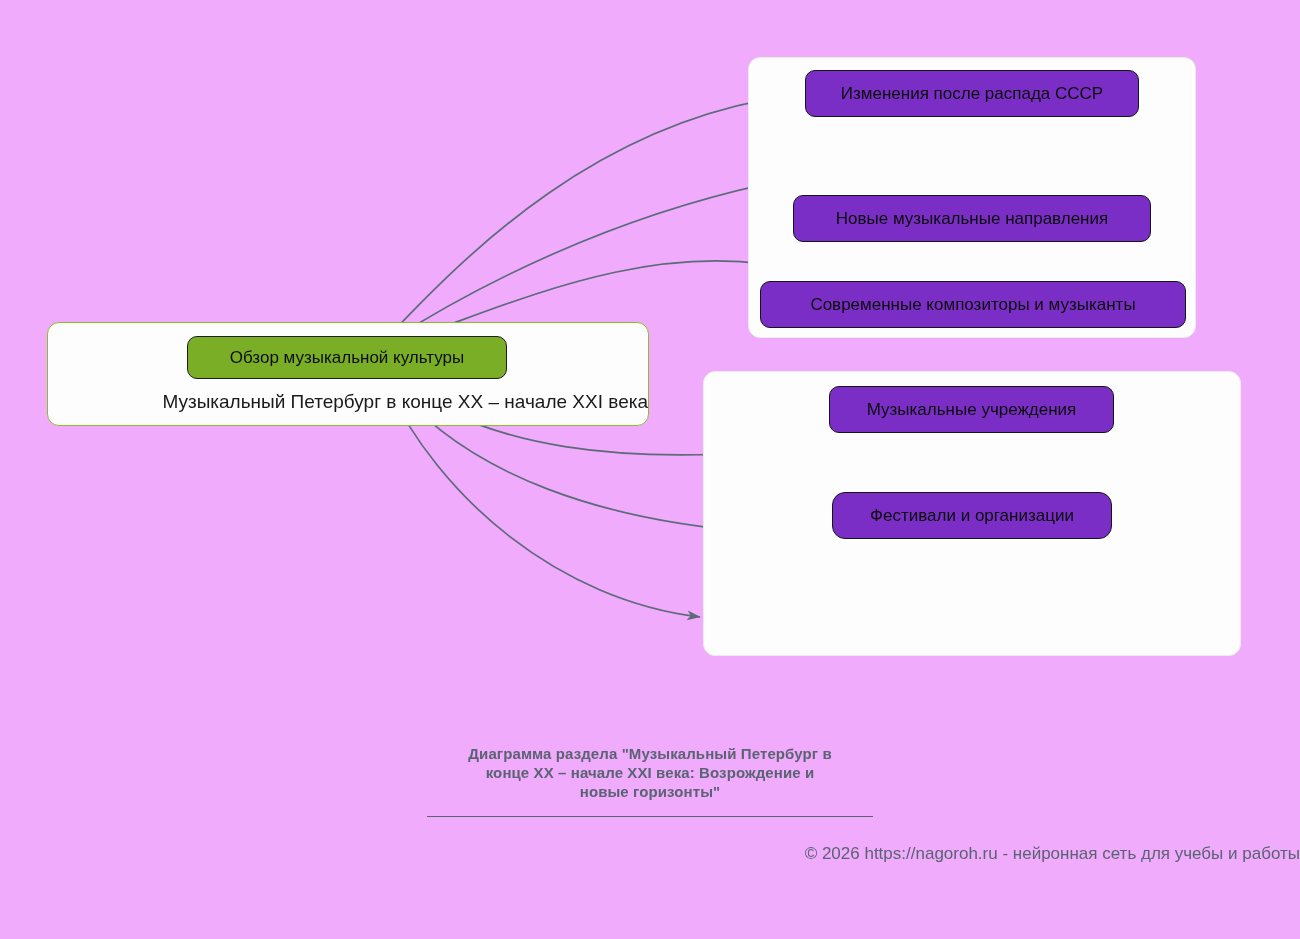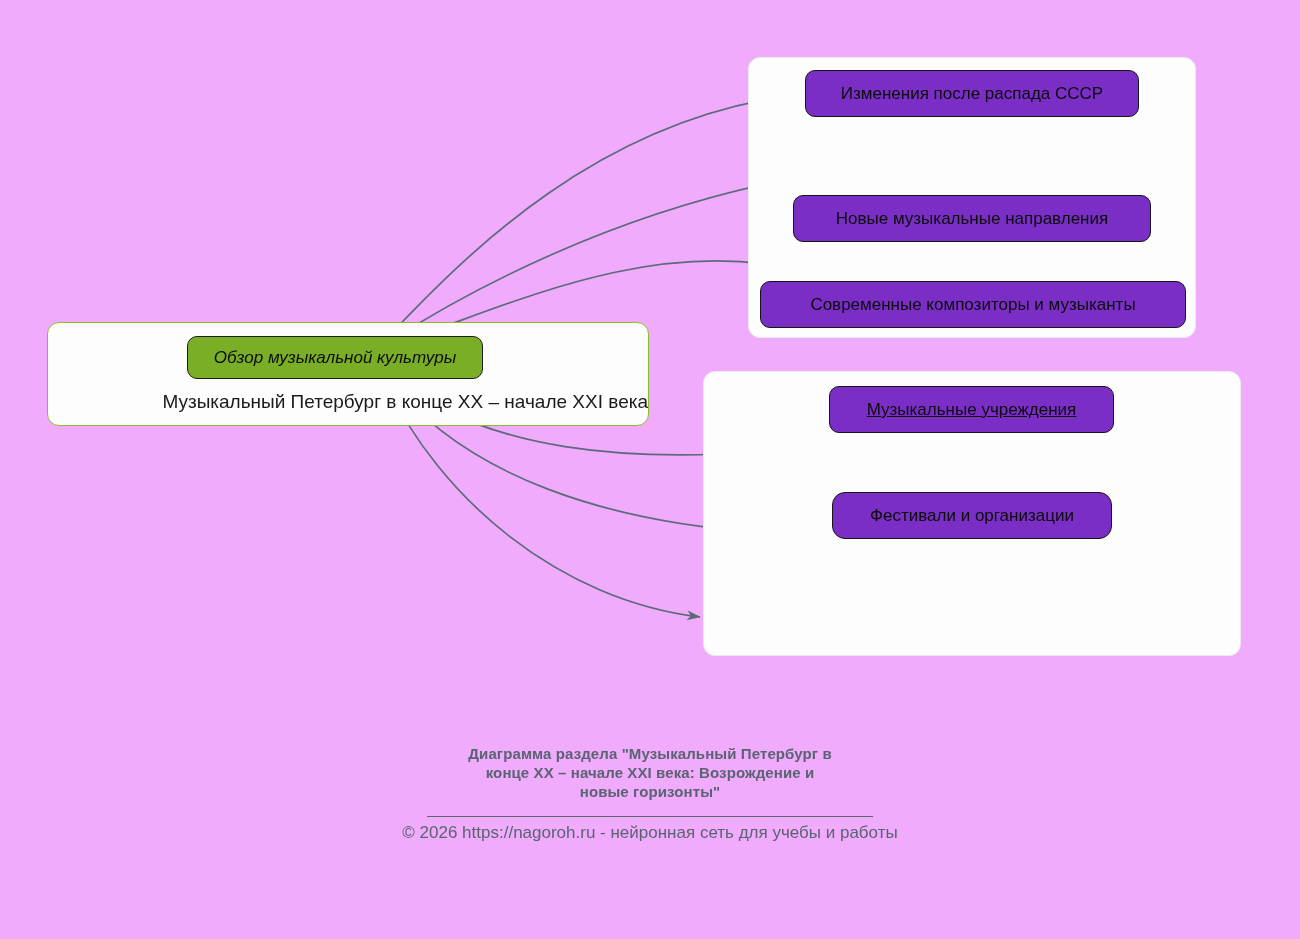--- a/index.html
+++ b/index.html
@@ -78,29 +78,29 @@
     background: #7aae26;
     border-color: #1d1d1d;
   }
   .node.purple {
     background: #7a2ec6;
     border-color: #151515;
     color: #0c0c0c;
   }
 
   
-  #node-overview { left: 187px; top: 336px; width: 296px; height: 43px; font-style: italic; }
+  #node-overview { left: 187px; top: 336px; width: 320px; height: 43px; }
 
   
   #node-changes-ussr      { left: 805px; top: 70px;  width: 334px; height: 47px; }
   #node-new-directions    { left: 793px; top: 181px; width: 358px; height: 47px; margin-top: 14px; }
   #node-modern-composers  { left: 760px; top: 281px; width: 426px; height: 47px; }
 
   
-  #node-music-institutions { left: 829px; top: 386px; width: 285px; height: 47px; text-decoration: underline; }
+  #node-music-institutions { left: 829px; top: 386px; width: 285px; height: 47px; }
   #node-festivals          { left: 832px; top: 492px; width: 280px; height: 47px; border-radius: 13px; }
   #node-tech-global        { left: 711px; top: 600px; width: 520px; height: 47px; }
 
   
   #footer {
     position: absolute;
     left: 0;
     top: 744px;
     width: 1300px;
     text-align: center;
@@ -113,23 +113,24 @@
     letter-spacing: 0.1px;
     white-space: pre-line;
   }
   #footer-rule {
     width: 446px;
     height: 0;
     margin: 14px auto 0 auto;
     border-top: 1.3px solid #5a6371;
   }
   #footer-copyright {
-    margin-top: 6px;
+    margin-top: 27px;
     font-size: 17px;
     color: #5a6371;
+    text-align: right;
   }
 </style>
 </head>
 <body>
 
 <div id="page">
 
   <svg id="edge-layer" viewBox="0 0 1300 939" xmlns="http://www.w3.org/2000/svg">
     <defs>
       <marker id="arrowhead" markerWidth="9" markerHeight="9" refX="7.6" refY="3.1" orient="auto" markerUnits="strokeWidth">

